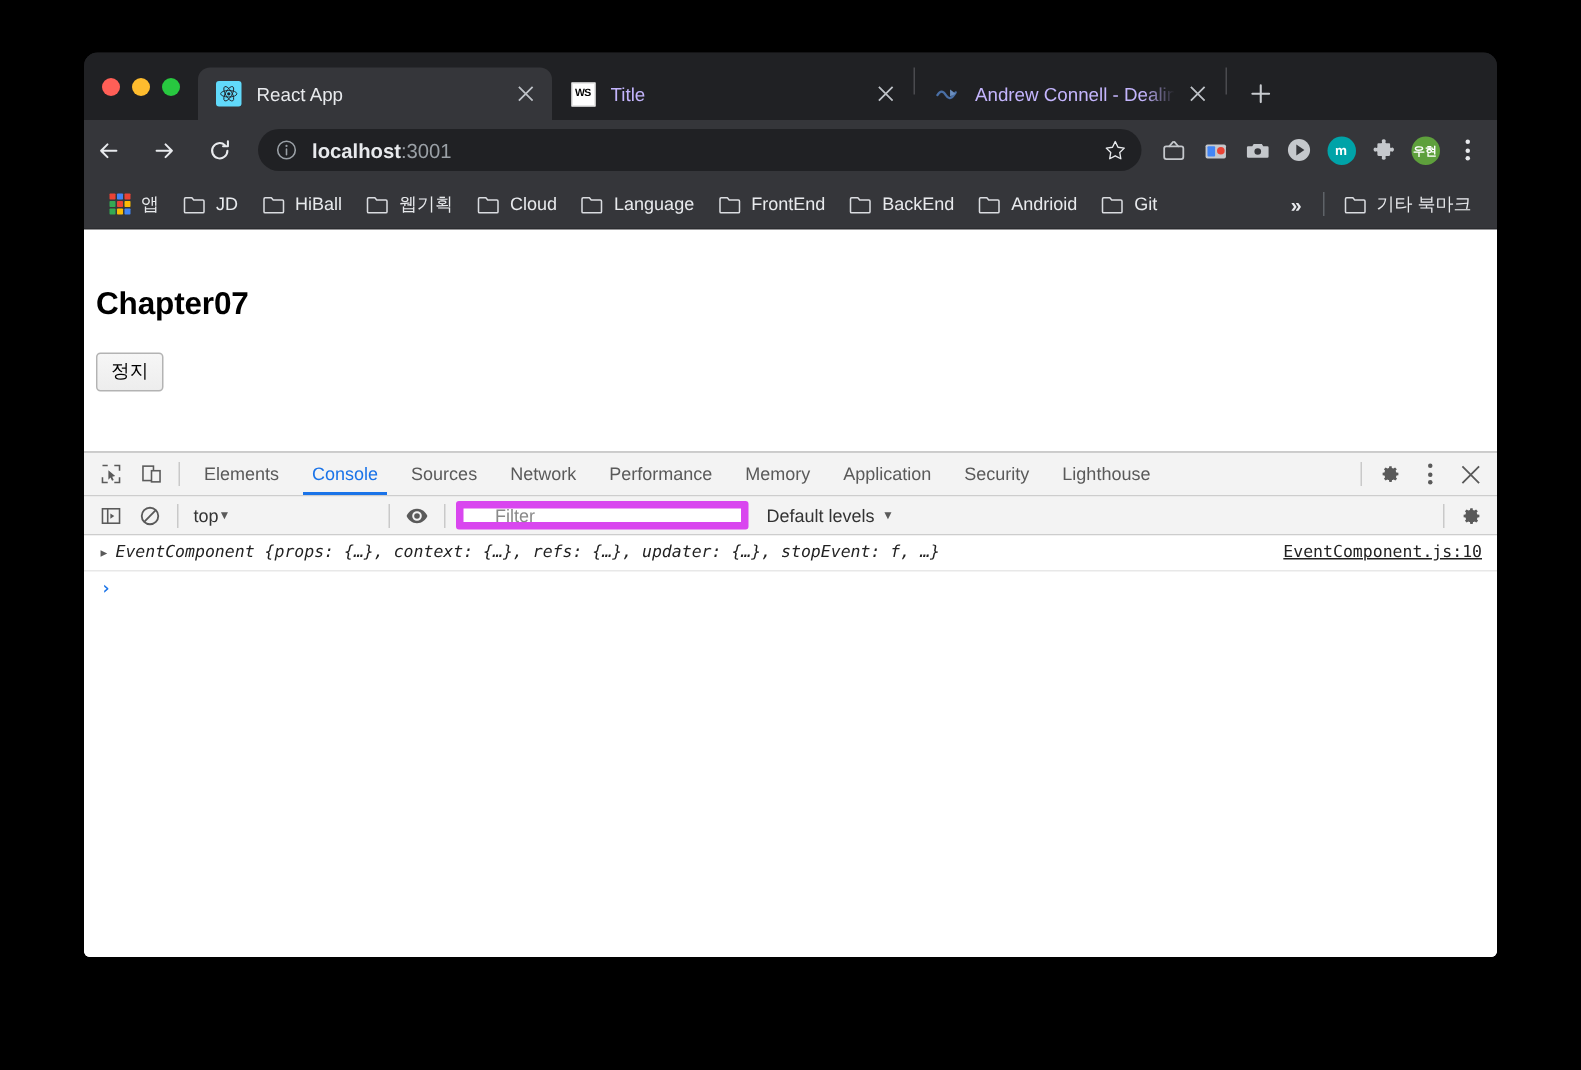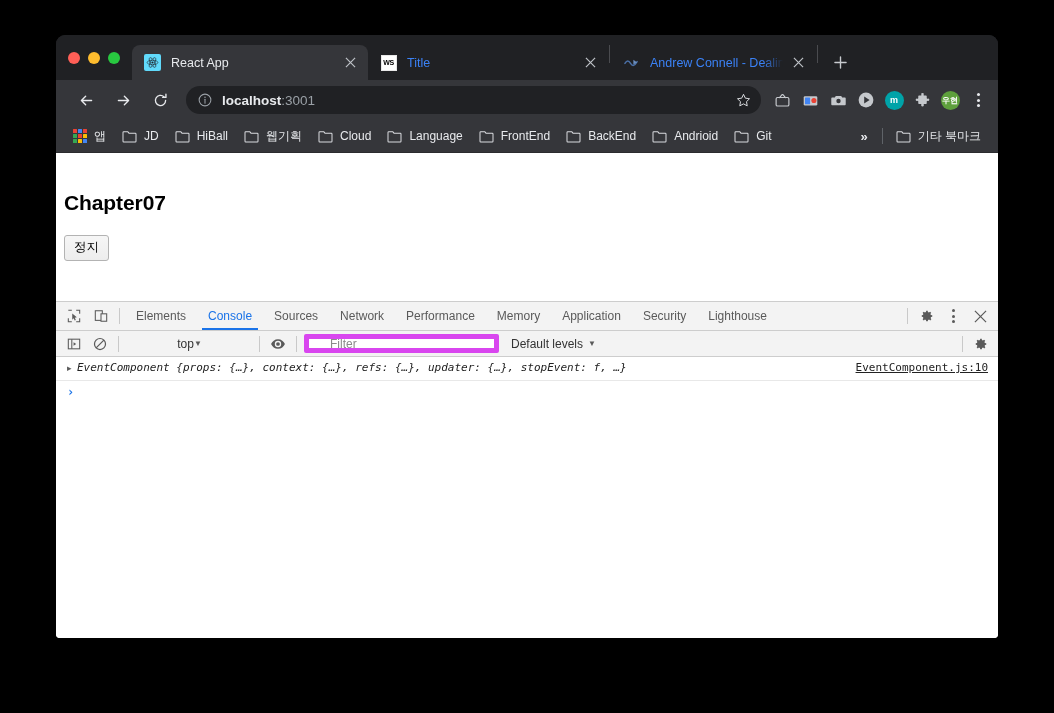--- a/index.html
+++ b/index.html
@@ -87,21 +87,21 @@
 
   .tab-title {
     font-size: 12.5px;
     color: #e8eaed;
     white-space: nowrap;
     overflow: hidden;
     flex: 1 1 auto;
     -webkit-mask-image: linear-gradient(to right, #000 85%, transparent 100%);
             mask-image: linear-gradient(to right, #000 85%, transparent 100%);
   }
-  .tab-inactive .tab-title { color: #3b82f6; }
+  .tab-inactive .tab-title { color: #c4b5fd; }
 
   .tab-close {
     width: 18px; height: 18px;
     flex: 0 0 18px;
     margin-left: 6px;
     display: flex; align-items: center; justify-content: center;
     color: #bdc1c6;
   }
   .tab-sep {
     width: 1px; height: 18px;
@@ -117,21 +117,21 @@
     border-radius: 50%;
     flex: 0 0 28px;
   }
 
   
   .toolbar {
     height: 40px;
     background: #35363a;
     display: flex;
     align-items: center;
-    padding: 0 8px 0 16px;
+    padding: 0 8px 0 2px;
     flex: 0 0 auto;
   }
   .nav-btn {
     width: 28px; height: 28px;
     margin-right: 9px;
     display: flex; align-items: center; justify-content: center;
     color: #e8eaed;
     border-radius: 50%;
     flex: 0 0 28px;
   }
@@ -335,21 +335,21 @@
   .cb-ico {
     width: 26px; height: 26px;
     display: flex; align-items: center; justify-content: center;
     color: #5a5a5a;
     flex: 0 0 26px;
   }
   .cb-vsep { width: 1px; height: 16px; background: #c9c9c9; margin: 0 5px; flex: 0 0 1px; }
   .ctx-select {
     width: 130px;
     height: 20px;
-    display: flex; align-items: center; justify-content: center;
+    display: flex; align-items: center; justify-content: flex-start;
     font-size: 12px;
     color: #333;
     padding: 0 4px 0 5px;
     flex: 0 0 130px;
   }
   .caret { font-size: 8px; color: #5a5a5a; }
   .filter-box {
     width: 195px;
     height: 19px;
     background: #fff;

